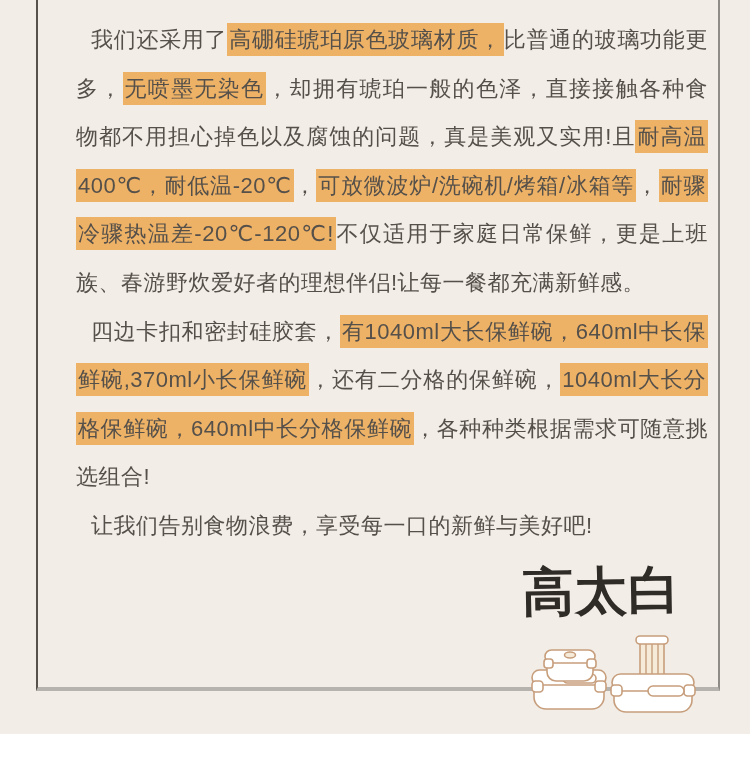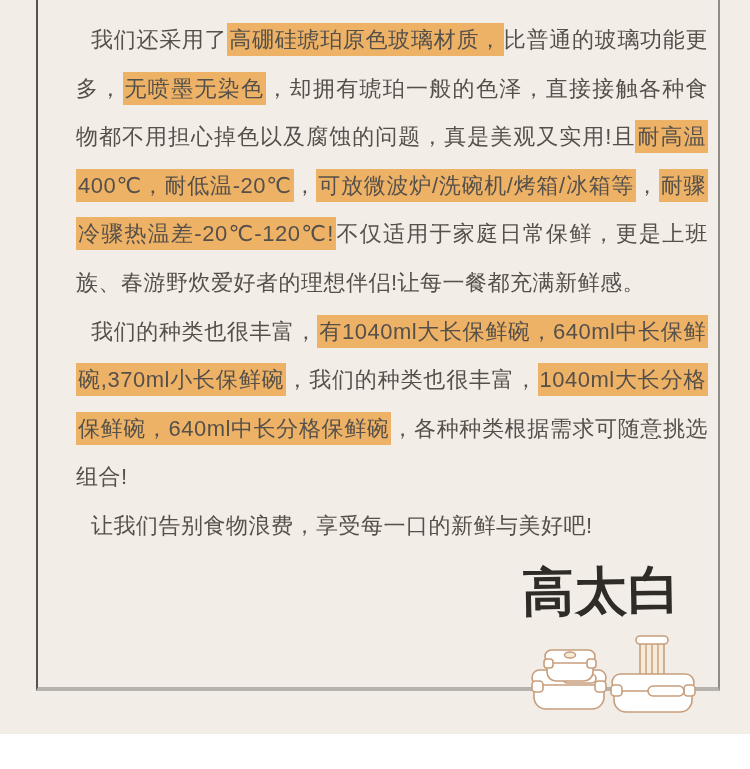--- a/index.html
+++ b/index.html
@@ -68,21 +68,21 @@
 </style>
 </head>
 <body>
 
 <div class="wrap">
   <div class="page">
     <div class="frame"></div>
 
     <div class="text-block">
         <p class="para"><span>我们还采用了</span><span class="hl">高硼硅琥珀原色玻璃材质，</span><span>比普通的玻璃功能更多，</span><span class="hl">无喷墨无染色</span><span>，却拥有琥珀一般的色泽，直接接触各种食物都不用担心掉色以及腐蚀的问题，真是美观又实用!且</span><span class="hl">耐高温400℃，耐低温-20℃</span><span>，</span><span class="hl">可放微波炉/洗碗机/烤箱/冰箱等</span><span>，</span><span class="hl">耐骤冷骤热温差-20℃-120℃!</span><span>不仅适用于家庭日常保鲜，更是上班族、春游野炊爱好者的理想伴侣!让每一餐都充满新鲜感。</span></p>
-        <p class="para"><span>我们的种类也很丰富，</span><span class="hl">有1040ml大长保鲜碗，640ml中长保鲜碗,370ml小长保鲜碗</span><span>，我们的种类也很丰富，</span><span class="hl">1040ml大长分格保鲜碗，640ml中长分格保鲜碗</span><span>，各种种类根据需求可随意挑选组合!</span></p>
+        <p class="para"><span>四边卡扣和密封硅胶套，</span><span class="hl">有1040ml大长保鲜碗，640ml中长保鲜碗,370ml小长保鲜碗</span><span>，还有二分格的保鲜碗，</span><span class="hl">1040ml大长分格保鲜碗，640ml中长分格保鲜碗</span><span>，各种种类根据需求可随意挑选组合!</span></p>
         <p class="para"><span>让我们告别食物浪费，享受每一口的新鲜与美好吧!</span></p>
       </div>
 
     <div class="signature">高太白</div>
 
     <div class="icon icon-stacked">
       <svg width="82" height="66" viewBox="0 0 82 66" xmlns="http://www.w3.org/2000/svg">
 
         <rect class="ln" x="3" y="30" width="70" height="33" rx="12"></rect>
         <rect class="ln" x="1" y="24" width="74" height="15" rx="7.5"></rect>

